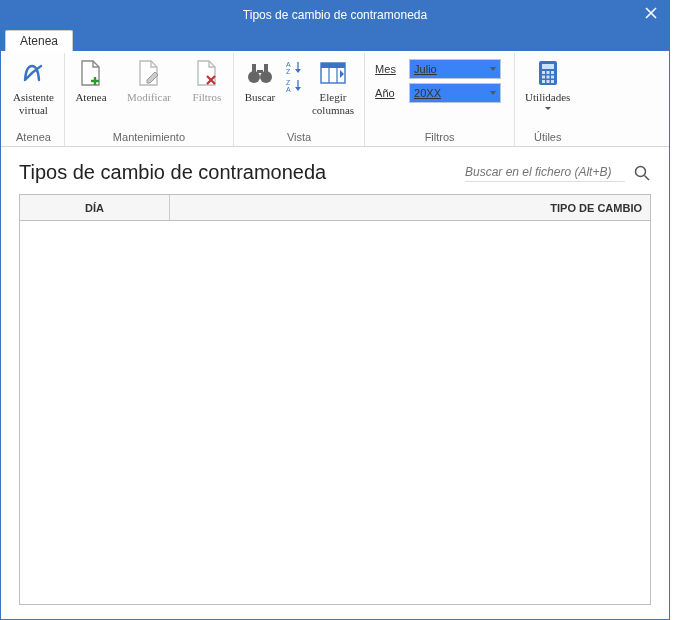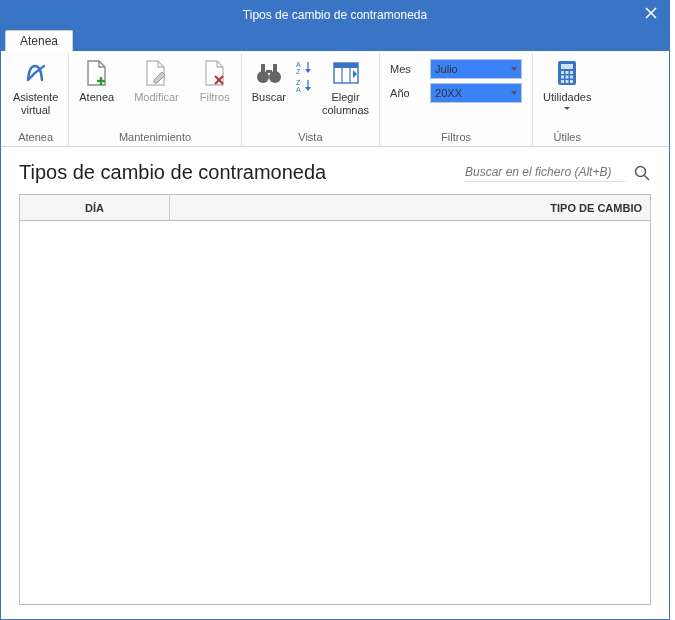--- a/index.html
+++ b/index.html
@@ -95,35 +95,35 @@
     justify-content: flex-start;
     padding: 2px 6px;
     cursor: pointer;
     text-align: center;
     font-size: 11px;
     color: #333;
     min-width: 44px;
   }
   .rbtn.disabled { color: #9a9a9a; cursor: default; margin-left: 8px; }
   .rbtn .ic { width: 32px; height: 32px; display: flex; align-items: center; justify-content: center; margin-bottom: 2px; }
-  .rbtn .lbl { line-height: 1.15; }
+  .rbtn .lbl { line-height: 1.15; font-family: Liberation Serif, serif; }
   .dropdown-caret {
     width: 0; height: 0;
     border-left: 3px solid transparent;
     border-right: 3px solid transparent;
     border-top: 3px solid #555;
     margin-top: 3px;
   }
   .filter-rows {
     display: flex;
     flex-direction: column;
     gap: 4px;
     padding: 4px 6px 0 6px;
   }
-  .filter-row { display: flex; align-items: center; gap: 10px; }
+  .filter-row { display: flex; align-items: center; gap: 4px; text-decoration: underline; }
   .filter-row label { font-size: 11px; color: #333; width: 30px; }
   .combo {
     display: flex;
     align-items: center;
     justify-content: space-between;
     border: 1px solid #b7c7dd;
     background: #3b82f6;
     width: 92px;
     height: 20px;
     padding: 0 4px;

